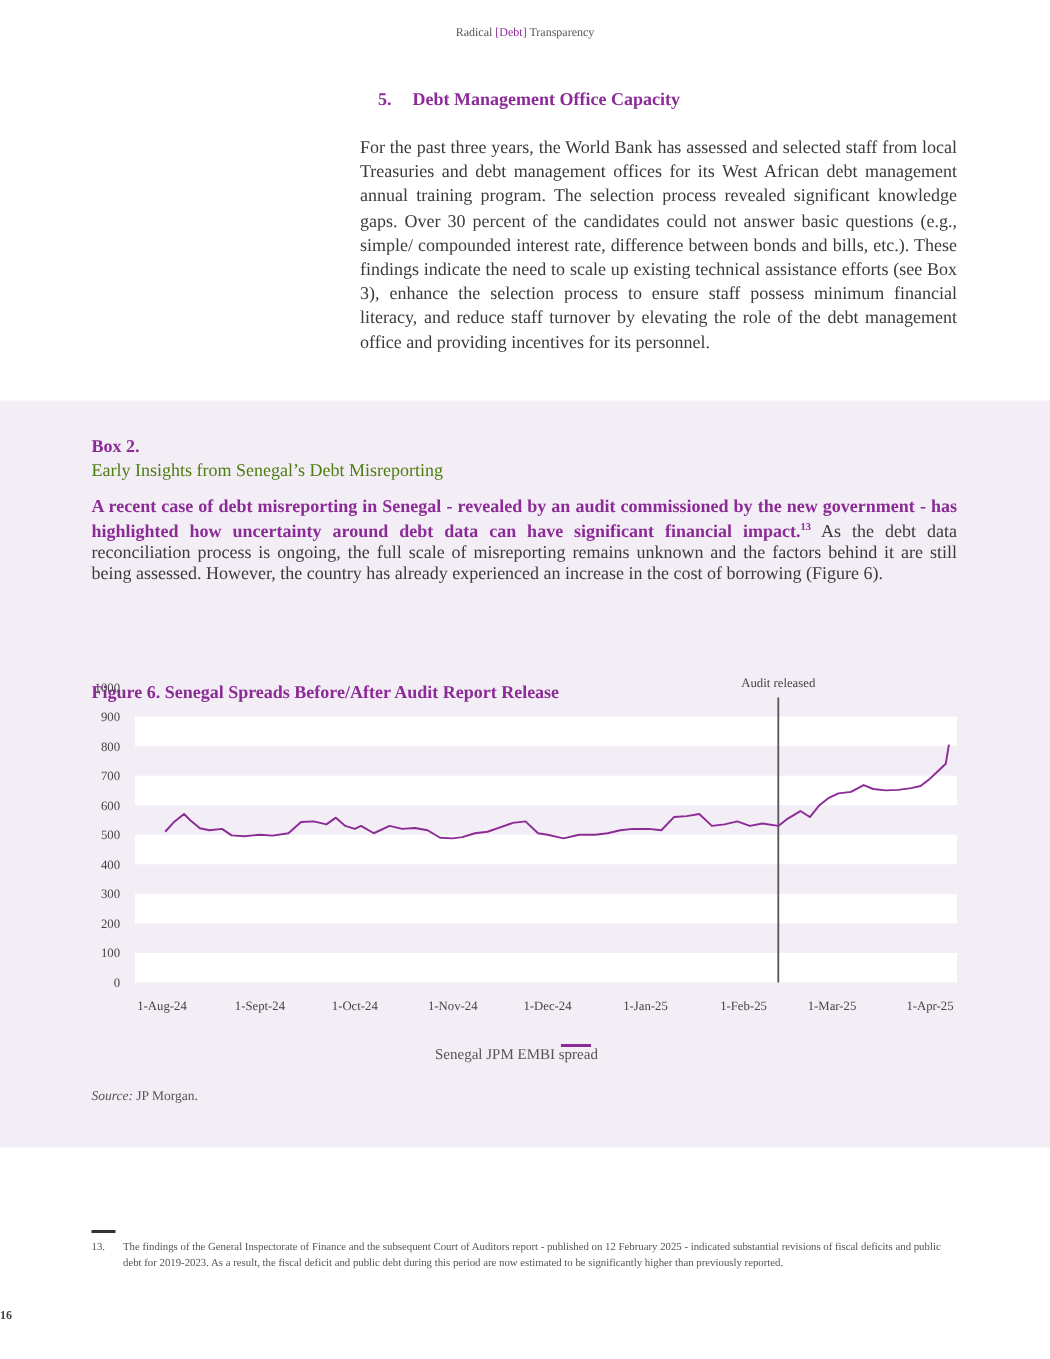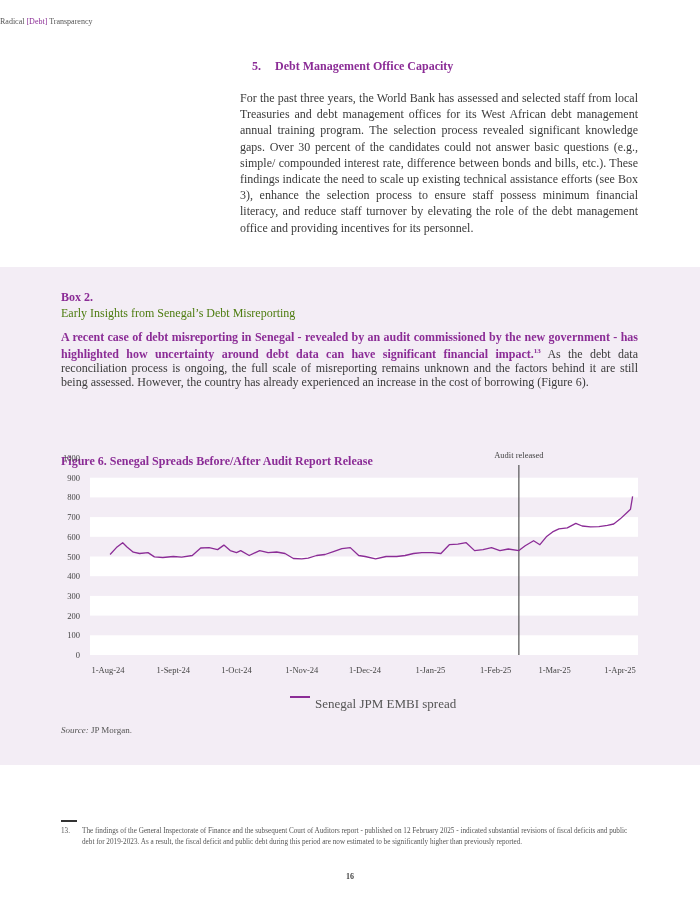--- a/index.html
+++ b/index.html
@@ -1,37 +1,37 @@
 <!DOCTYPE html>
 <html><head>
 <meta charset="utf-8">
 <style>
   html, body { margin: 0; padding: 0; }
   body { width: 700px; height: 906px; background: #ffffff; position: relative; overflow: hidden; font-family: "Liberation Serif", "DejaVu Serif", serif; color: #3a3a3a; }
-  .running-header { position: absolute; top: 17px; left: 0; width: 700px; font-size: 8px; color: #555; }
+  .running-header { position: absolute; top: 17px; left: 0; width: 700px; text-align: center; font-size: 8px; color: #555; }
   .running-header .accent { color: #8b2c96; }
   .section-title { position: absolute; top: 59px; left: 252px; font-size: 12px; font-weight: bold; color: #8b2c96; }
   .section-title .num { display: inline-block; width: 23px; }
   .section-body { position: absolute; top: 90px; left: 240px; width: 398px; font-size: 12px; line-height: 16.2px; text-align: justify; color: #3a3a3a; }
   .box { position: absolute; top: 267px; left: 0; width: 700px; height: 498px; background: #f3edf5; }
   .box-label { position: absolute; top: 290px; left: 61px; font-size: 12px; font-weight: bold; color: #8b2c96; }
   .box-title { position: absolute; top: 306px; left: 61px; font-size: 12px; font-weight: normal; color: #4d7c0f; }
   .box-body { position: absolute; top: 330px; left: 61px; width: 577px; font-size: 12px; line-height: 14px; text-align: justify; color: #3a3a3a; }
   .box-body .lead { font-weight: bold; color: #8b2c96; }
   .box-body sup { font-size: 7px; }
   .fig-title { position: absolute; top: 410px; left: 61px; font-size: 12px; font-weight: bold; color: #8b2c96; margin-top: 44px; }
   .chart { position: absolute; top: 440px; left: 55px; width: 600px; height: 280px; }
-  .legend { position: absolute; top: 696px; left: 290px; font-size: 13px; color: #555; display: flex; align-items: flex-start; }
+  .legend { position: absolute; top: 696px; left: 290px; font-size: 10px; color: #555; display: flex; align-items: flex-end; flex-direction: column; }
   .legend .swatch { display: inline-block; width: 20px; height: 2px; background: #8b2c96; margin-right: 5px; }
   .source { position: absolute; top: 725px; left: 61px; font-size: 9px; color: #555; }
   .source i { font-style: italic; }
   .fn-rule { position: absolute; top: 820px; left: 61px; width: 16px; height: 1.5px; background: #333; }
   .footnote { position: absolute; top: 826px; left: 61px; width: 580px; font-size: 7.2px; line-height: 10.5px; color: #555; display: flex; }
   .footnote .fn-num { width: 21px; flex: none; }
-  .page-num { position: absolute; top: 872px; left: 0; width: 700px; text-align: center; font-size: 8px; font-weight: bold; color: #444; }
+  .page-num { position: absolute; top: 872px; left: 0; width: 700px; font-size: 8px; font-weight: bold; color: #444; }
   svg text { font-family: "Liberation Serif", "DejaVu Serif", serif; }
 </style>
 </head>
 <body>
 
 <div class="running-header">
   <span>Radical </span><span class="accent">[Debt]</span><span> Transparency</span>
 </div>
 
 <div class="section-title">

